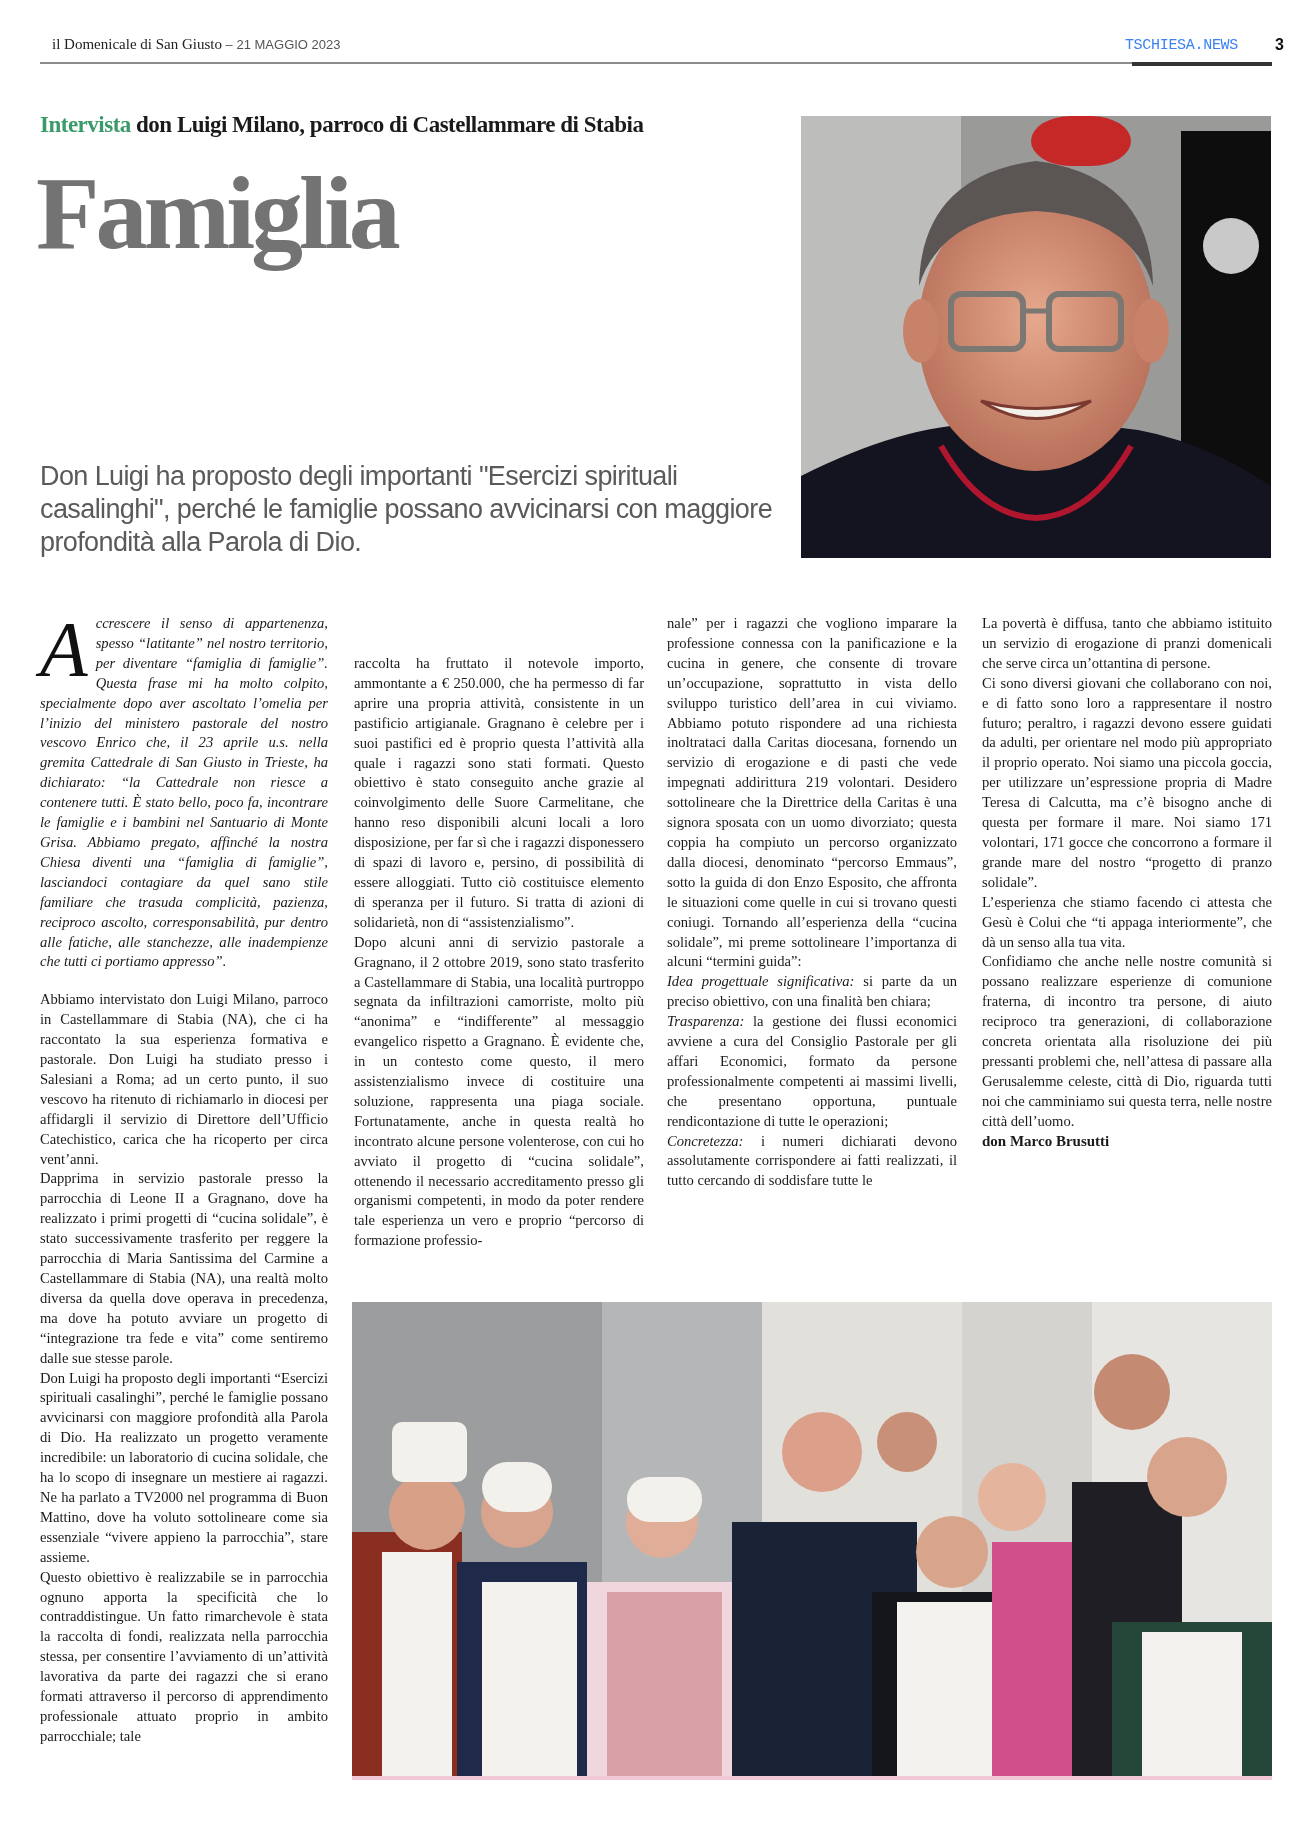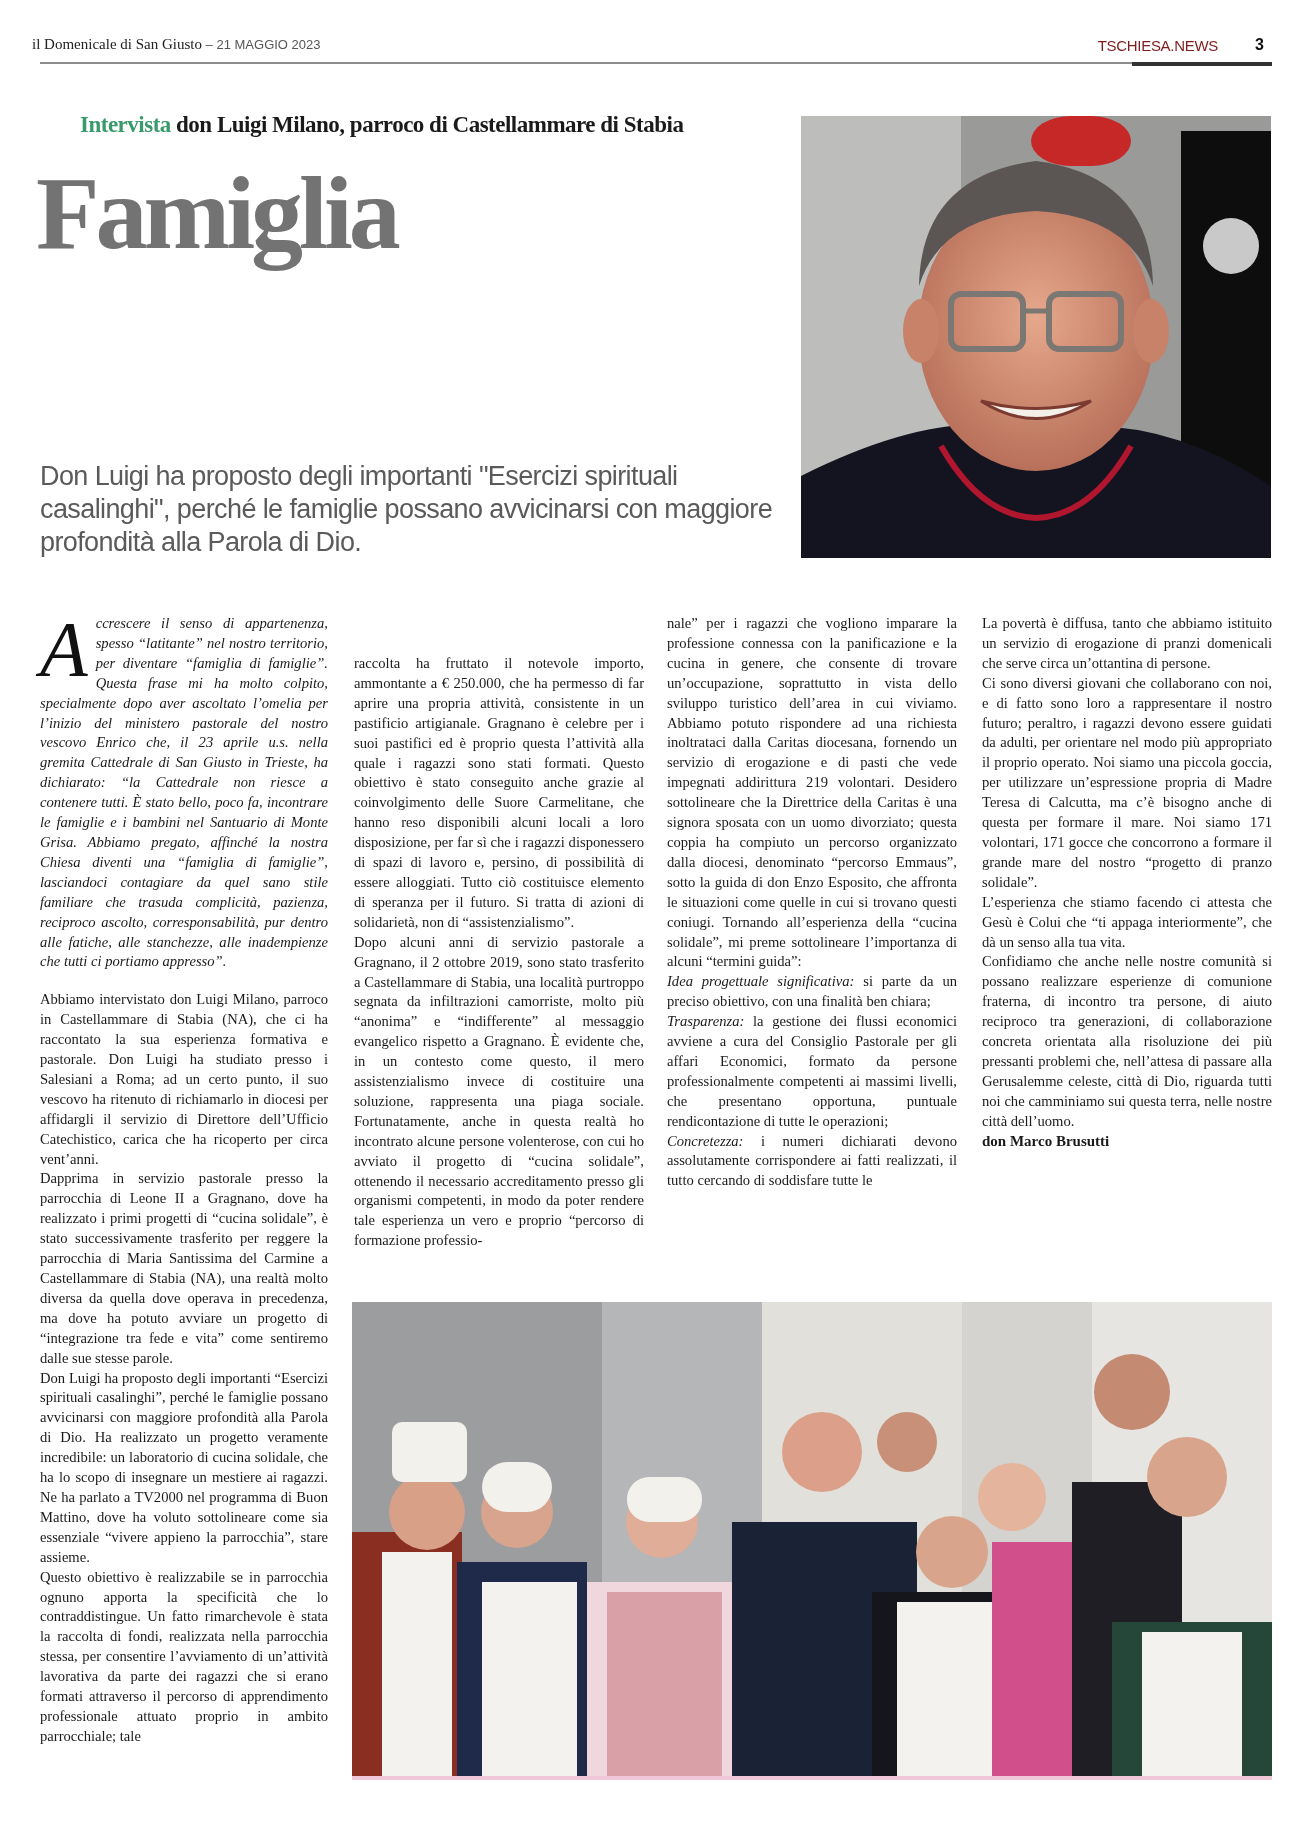--- a/index.html
+++ b/index.html
@@ -1,27 +1,27 @@
 <!DOCTYPE html>
 <html><head>
 <meta charset="utf-8">
 <style>
   * { box-sizing: border-box; margin: 0; padding: 0; }
   html, body { width: 1312px; height: 1838px; background: #ffffff; overflow: hidden; }
   body { position: relative; font-family: "Liberation Serif", serif; color: #1a1a1a; }
 
-  .runhead { position: absolute; left: 32px; top: 36px; width: 1232px; height: 28px; font-size: 15px; }
+  .runhead { position: absolute; left: 52px; top: 36px; width: 1232px; height: 28px; font-size: 15px; }
   .runhead .pub { position: absolute; left: 0; top: 0; font-family: "Liberation Serif", serif; color: #222; }
   .runhead .date { font-family: "Liberation Sans", sans-serif; font-size: 13px; color: #555; }
-  .runhead .site { position: absolute; right: 46px; top: 1px; font-family: Liberation Sans, sans-serif; font-size: 15px; color: #7f1d1d; letter-spacing: -0.3px; }
+  .runhead .site { position: absolute; right: 46px; top: 1px; font-family: Liberation Mono, monospace; font-size: 15px; color: #3b82f6; letter-spacing: -0.3px; }
   .runhead .pageno { position: absolute; right: 0; top: 0; font-family: "Liberation Sans", sans-serif; font-weight: bold; font-size: 16px; color: #111; }
   .rule { position: absolute; left: 40px; top: 62px; width: 1232px; height: 2px; background: #8c8c8c; }
   .rule-dark { position: absolute; left: 1132px; top: 62px; width: 140px; height: 4px; background: #333; }
 
-  .kicker { position: absolute; left: 40px; top: 112px; font-size: 23px; font-weight: bold; letter-spacing: -0.5px; color: #1a1a1a; white-space: nowrap; margin-left: 40px; }
+  .kicker { position: absolute; left: 40px; top: 112px; font-size: 23px; font-weight: bold; letter-spacing: -0.5px; color: #1a1a1a; white-space: nowrap; }
   .kicker .green { color: #3a9a6a; }
 
   .headline { position: absolute; left: 36px; top: 160px; width: 720px; font-size: 104px; line-height: 106px; font-weight: bold; letter-spacing: -4px; color: #737373; }
 
   .standfirst { position: absolute; left: 40px; top: 460px; width: 740px; font-family: "Liberation Sans", sans-serif; font-size: 27px; line-height: 33px; color: #5a5a5a; letter-spacing: -0.6px; }
 
   .portrait { position: absolute; left: 801px; top: 116px; width: 470px; height: 442px; overflow: hidden; background: #7a7a7a; }
 
   .col { position: absolute; font-size: 14.6px; line-height: 19.9px; text-align: justify; hyphens: auto; color: #1a1a1a; }
   .col p { margin: 0; }

